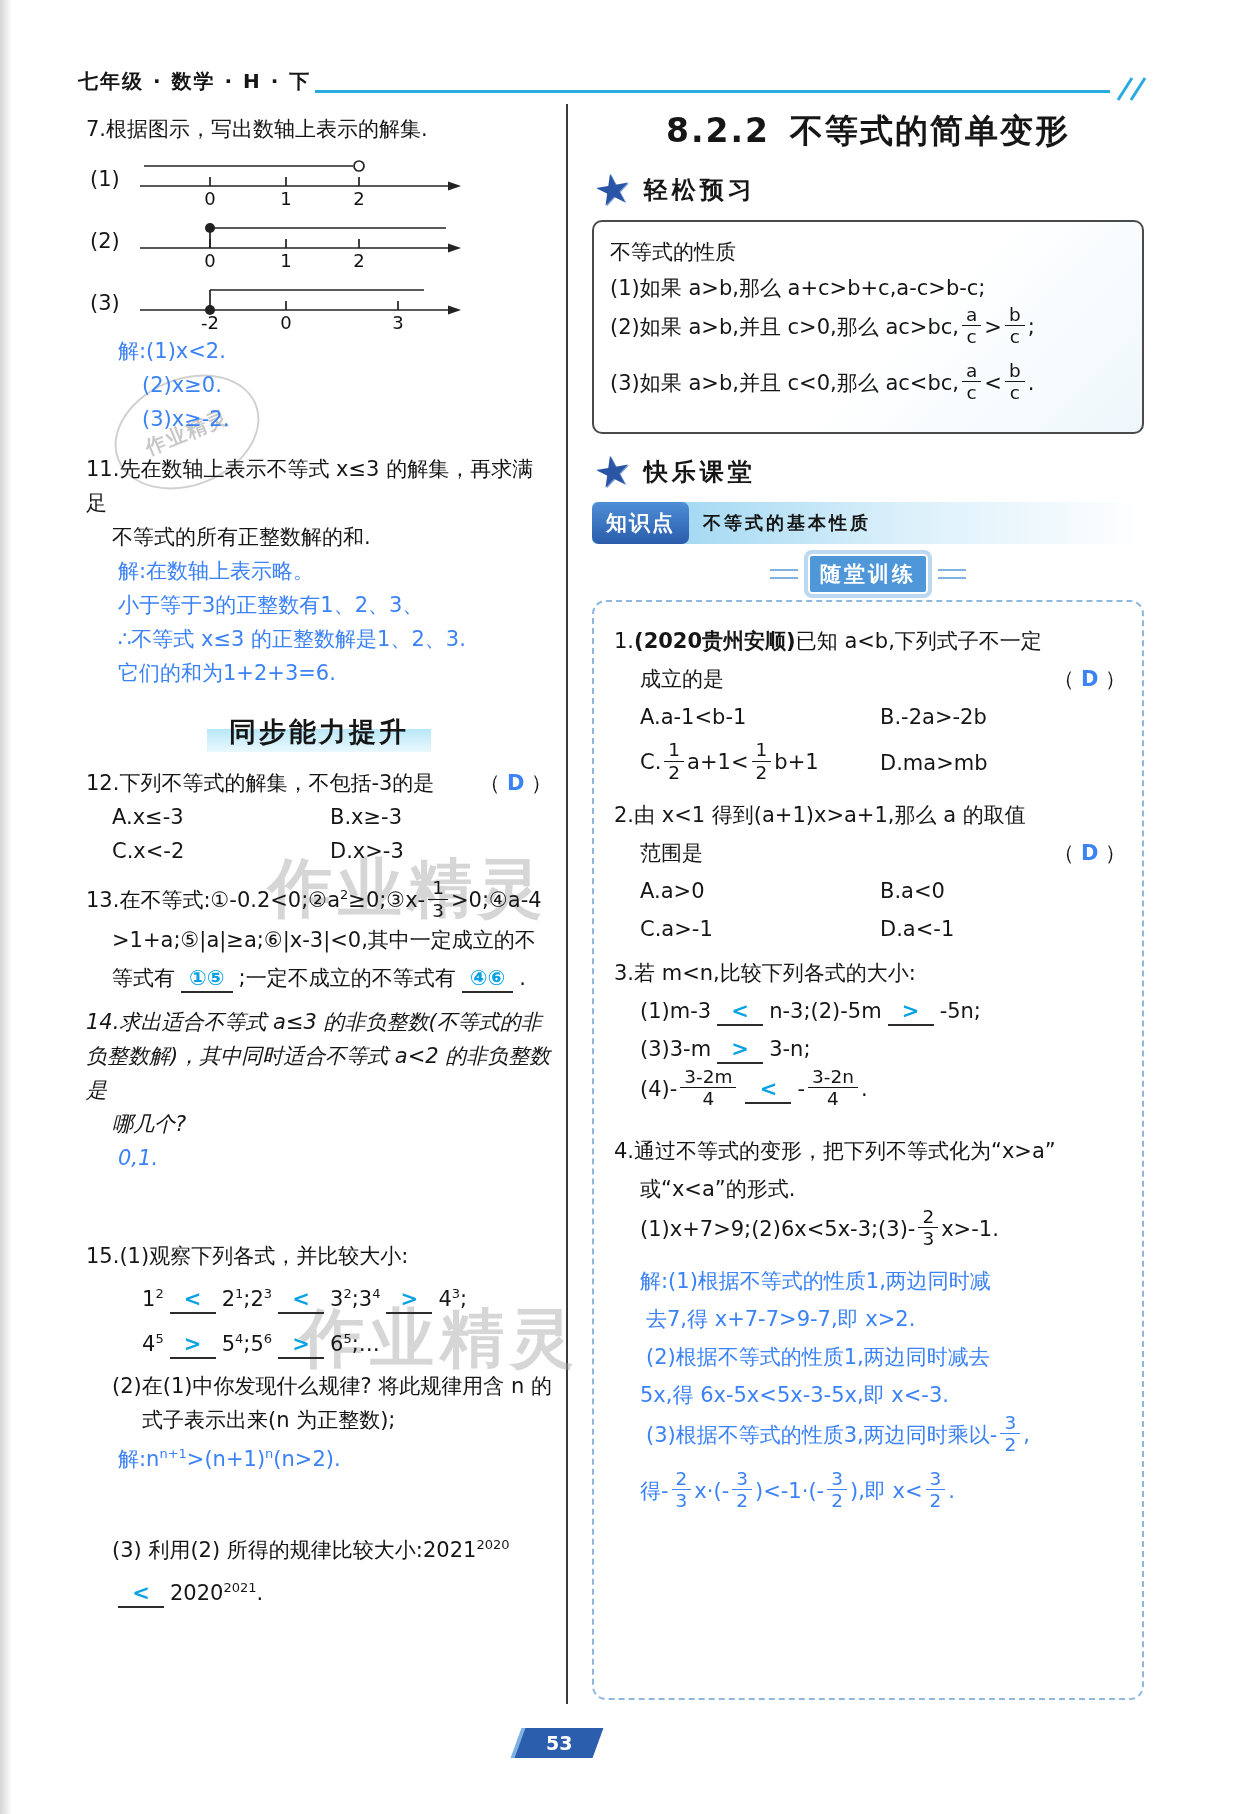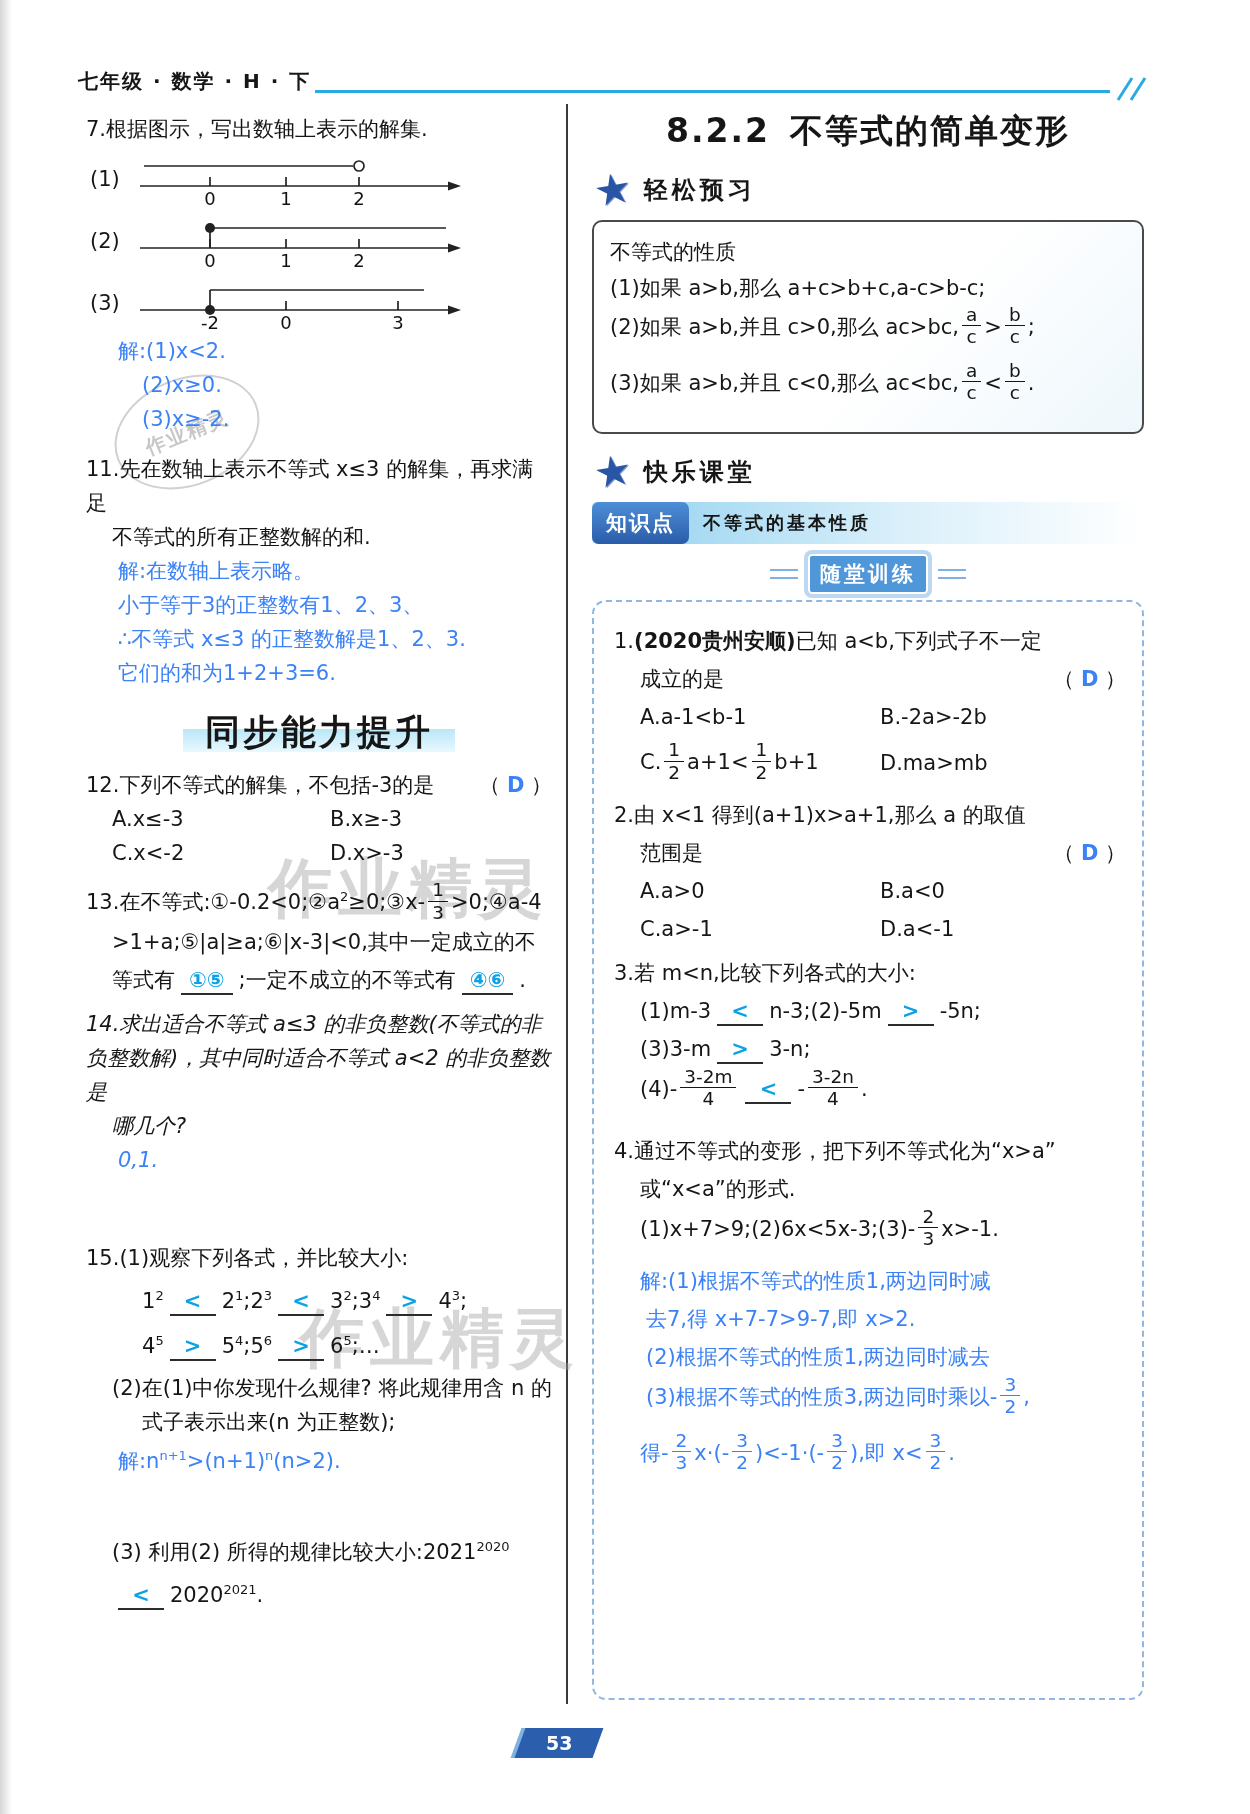--- a/index.html
+++ b/index.html
@@ -60,21 +60,21 @@
   .axis-label { width:44px; font-size:21px; padding-bottom:12px; }
   .axis-svg .ln   { stroke:#222; stroke-width:1.7; fill:none; }
   .axis-svg .open { fill:#fff; stroke:#222; stroke-width:1.7; }
   .axis-svg .dot  { fill:#222; }
   .axis-svg .fillk{ fill:#222; }
   .axis-svg .tick { font-size:18px; fill:#111; text-anchor:middle;
                     font-family:"DejaVu Sans","Liberation Sans",sans-serif; }
 
   
   .sync-head { text-align:center; margin:22px 0 14px 0; }
-  .sync-head span { display:inline-block; font-size:35px; font-weight:bold; letter-spacing:3px;
+  .sync-head span { display:inline-block; font-size:27px; font-weight:bold; letter-spacing:3px;
     padding:3px 22px;
     background:linear-gradient(180deg, rgba(255,255,255,0) 42%, #b9e7f8 42%, #e9f8fe 100%); }
 
   .opt-row { display:flex; padding-left:26px; }
   .opt-row .o1 { width:218px; }
   .right-col .opt-row .o1 { width:240px; }
 
   
   .rc-title { display:flex; justify-content:center; gap:20px; font-size:33px; font-weight:bold;
               letter-spacing:2px; line-height:46px; margin-bottom:16px; }
@@ -349,20 +349,21 @@
     <div class="tq">
       <div class="tline">4.通过不等式的变形，把下列不等式化为“x&gt;a”</div>
       <div class="tline in3">或“x&lt;a”的形式.</div>
       <div class="tline in3" style="min-height:54px;">(1)x+7&gt;9;(2)6x&lt;5x-3;(3)-<span class="frac">
             <span class="num">2</span>
             <span class="den">3</span>
           </span>x&gt;-1.</div>
       <div class="tline hand in3">解:(1)根据不等式的性质1,两边同时减</div>
       <div class="tline hand in1">去7,得 x+7-7&gt;9-7,即 x&gt;2.</div>
       <div class="tline hand in1">(2)根据不等式的性质1,两边同时减去</div>
+      <div class="tline hand in3">5x,得 6x-5x&lt;5x-3-5x,即 x&lt;-3.</div>
       <div class="tline hand in1" style="min-height:56px;">(3)根据不等式的性质3,两边同时乘以-<span class="frac">
             <span class="num">3</span>
             <span class="den">2</span>
           </span>,</div>
       <div class="tline hand in3" style="min-height:56px;">得-<span class="frac">
             <span class="num">2</span>
             <span class="den">3</span>
           </span>x·(-<span class="frac">
             <span class="num">3</span>
             <span class="den">2</span>

